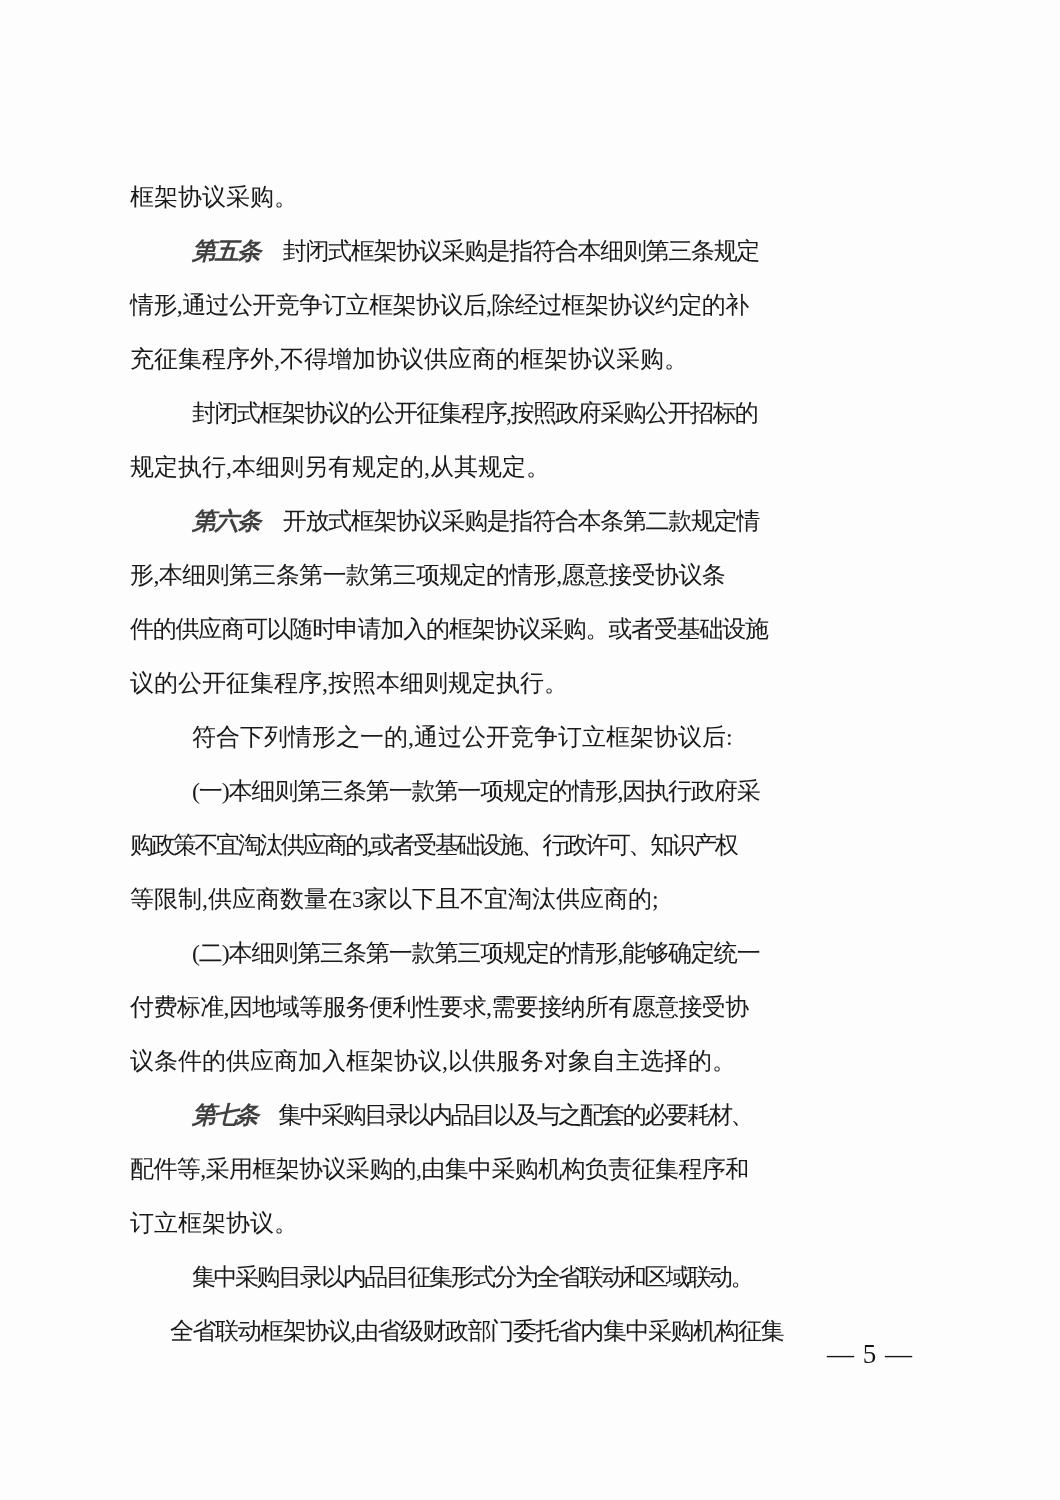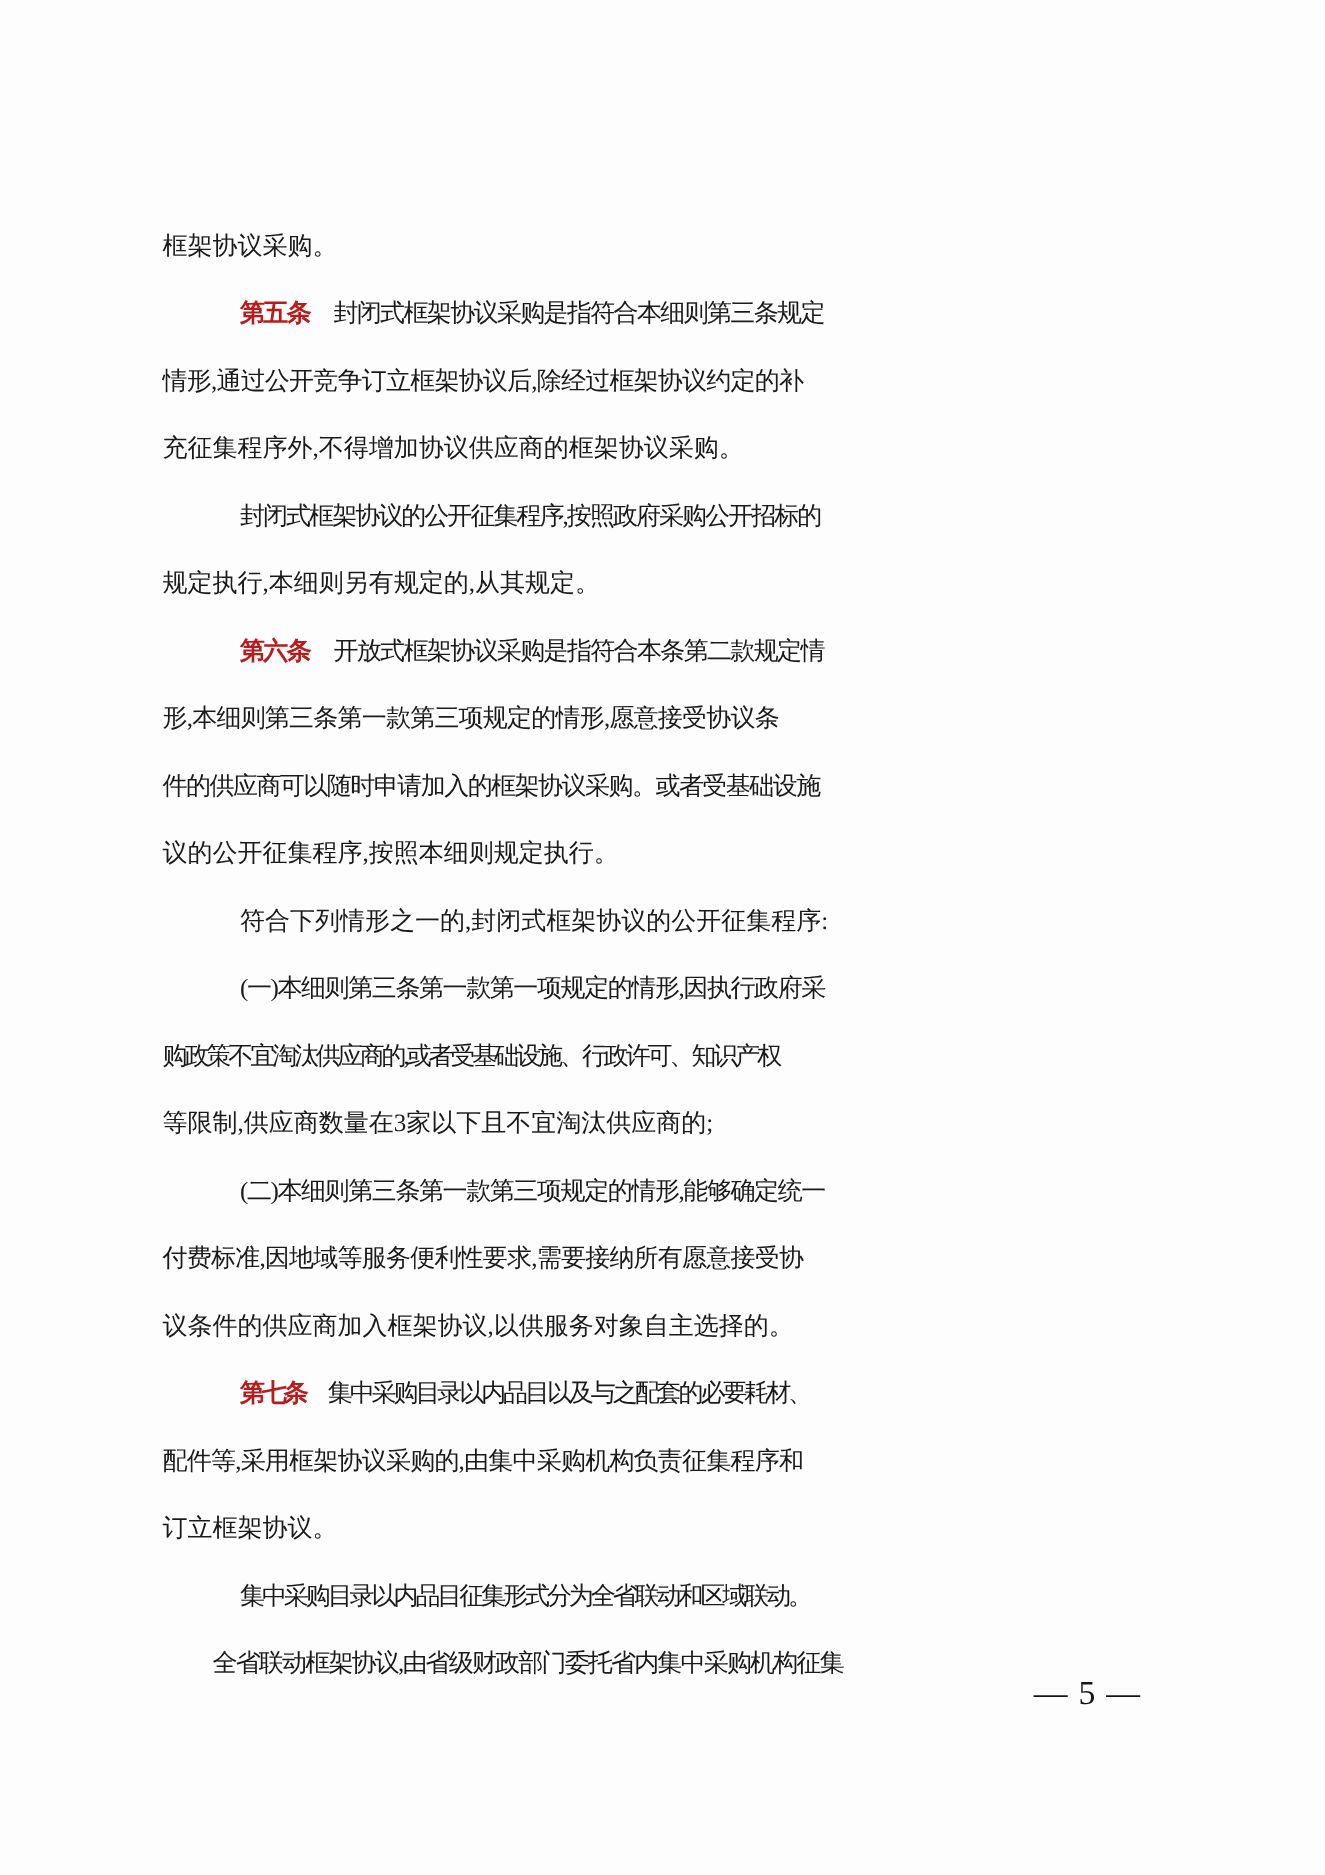--- a/index.html
+++ b/index.html
@@ -21,29 +21,30 @@
     position: absolute;
     left: 130px;
     top: 170px;
     width: 804px;
   }
   .line {
     box-sizing: border-box;
     width: 804px;
     height: 54px;
     line-height: 54px;
-    font-size: 20px;
+    font-size: 24px;
     white-space: nowrap;
     color: #1a1a1a;
   }
   .line.indent2 { padding-left: 62px; }
   .lead {
     font-weight: bold;
-    color: #b91c1c;
+    color: #404040;
     font-family: "Liberation Sans", "DejaVu Sans", sans-serif;
+    font-style: italic;
   }
   .footer {
     position: absolute;
     top: 1334px;
     left: 800px;
     width: 140px;
     height: 40px;
     line-height: 40px;
     font-size: 27px;
     color: #141414;
@@ -60,21 +61,21 @@
       <div class="line" style="letter-spacing: 0px;"><span class="txt"><span class="body-text">框架协议采购。</span></span></div>
       <div class="line indent2" style="letter-spacing: -1.32px;"><span class="txt"><b class="lead">第五条</b><span class="body-text">　封闭式框架协议采购是指符合本细则第三条规定</span></span></div>
       <div class="line" style="letter-spacing: -0.625px;"><span class="txt"><span class="body-text">情形,通过公开竞争订立框架协议后,除经过框架协议约定的补</span></span></div>
       <div class="line" style="letter-spacing: 0px;"><span class="txt"><span class="body-text">充征集程序外,不得增加协议供应商的框架协议采购。</span></span></div>
       <div class="line indent2" style="letter-spacing: -1.56731px;"><span class="txt"><span class="body-text">封闭式框架协议的公开征集程序,按照政府采购公开招标的</span></span></div>
       <div class="line" style="letter-spacing: 0px;"><span class="txt"><span class="body-text">规定执行,本细则另有规定的,从其规定。</span></span></div>
       <div class="line indent2" style="letter-spacing: -1.32px;"><span class="txt"><b class="lead">第六条</b><span class="body-text">　开放式框架协议采购是指符合本条第二款规定情</span></span></div>
       <div class="line" style="letter-spacing: -0.625px;"><span class="txt"><span class="body-text">形,本细则第三条第一款第三项规定的情形,愿意接受协议条</span></span></div>
       <div class="line" style="letter-spacing: -1.22222px;"><span class="txt"><span class="body-text">件的供应商可以随时申请加入的框架协议采购。或者受基础设施</span></span></div>
       <div class="line" style="letter-spacing: 0px;"><span class="txt"><span class="body-text">议的公开征集程序,按照本细则规定执行。</span></span></div>
-      <div class="line indent2" style="letter-spacing: 0px;"><span class="txt"><span class="body-text">符合下列情形之一的,封闭式框架协议的公开征集程序:</span></span></div>
+      <div class="line indent2" style="letter-spacing: 0px;"><span class="txt"><span class="body-text">符合下列情形之一的,通过公开竞争订立框架协议后:</span></span></div>
       <div class="line indent2" style="letter-spacing: -1.12616px;"><span class="txt"><span class="body-text">(一)本细则第三条第一款第一项规定的情形,因执行政府采</span></span></div>
       <div class="line" style="letter-spacing: -2.47414px;"><span class="txt"><span class="body-text">购政策不宜淘汰供应商的,或者受基础设施、行政许可、知识产权</span></span></div>
       <div class="line" style="letter-spacing: 0px;"><span class="txt"><span class="body-text">等限制,供应商数量在3家以下且不宜淘汰供应商的;</span></span></div>
       <div class="line indent2" style="letter-spacing: -1.12616px;"><span class="txt"><span class="body-text">(二)本细则第三条第一款第三项规定的情形,能够确定统一</span></span></div>
       <div class="line" style="letter-spacing: -0.625px;"><span class="txt"><span class="body-text">付费标准,因地域等服务便利性要求,需要接纳所有愿意接受协</span></span></div>
       <div class="line" style="letter-spacing: 0px;"><span class="txt"><span class="body-text">议条件的供应商加入框架协议,以供服务对象自主选择的。</span></span></div>
       <div class="line indent2" style="letter-spacing: -2.46154px;"><span class="txt"><b class="lead">第七条</b><span class="body-text">　集中采购目录以内品目以及与之配套的必要耗材、</span></span></div>
       <div class="line" style="letter-spacing: -0.625px;"><span class="txt"><span class="body-text">配件等,采用框架协议采购的,由集中采购机构负责征集程序和</span></span></div>
       <div class="line" style="letter-spacing: 0px;"><span class="txt"><span class="body-text">订立框架协议。</span></span></div>
       <div class="line indent2" style="letter-spacing: -2.46154px;"><span class="txt"><span class="body-text">集中采购目录以内品目征集形式分为全省联动和区域联动。</span></span></div>

